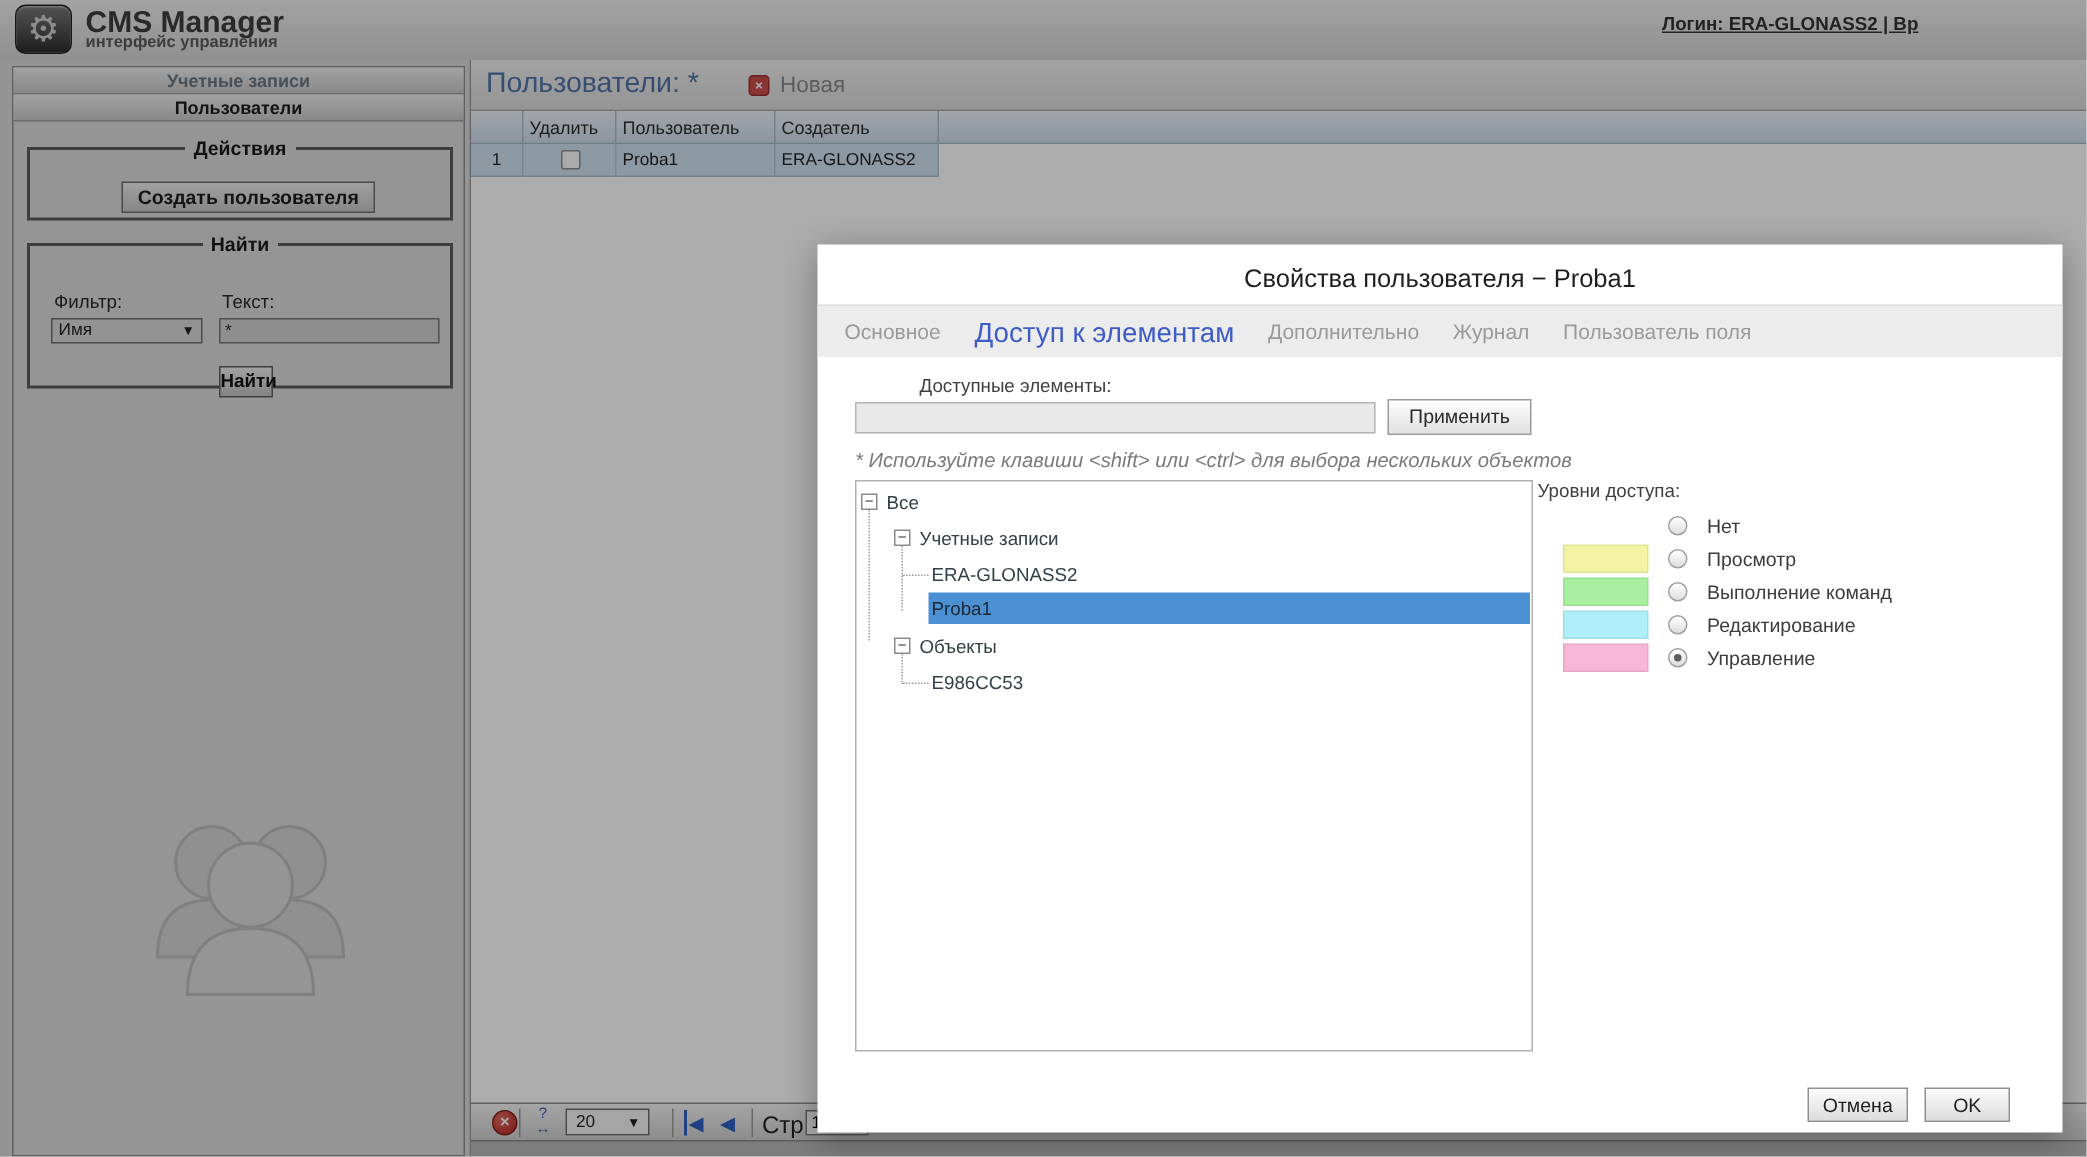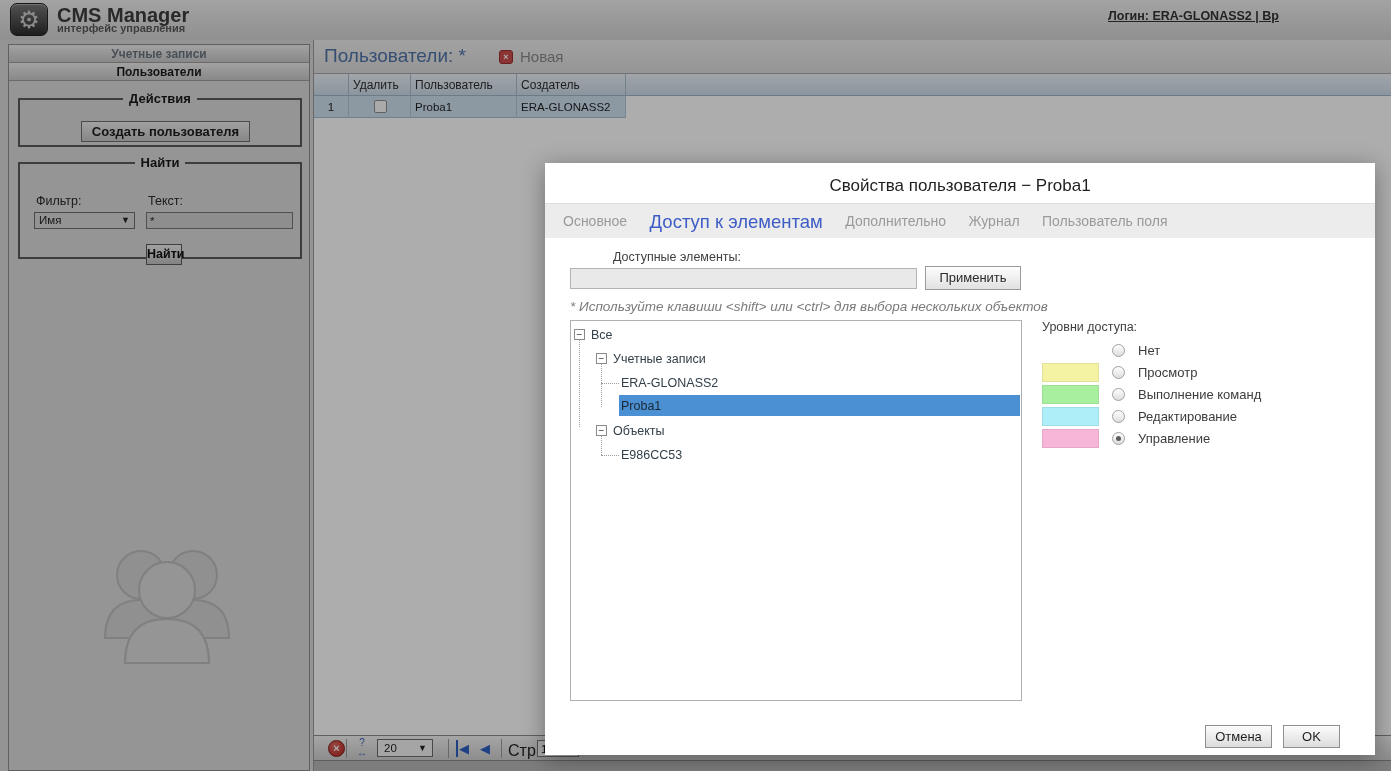--- a/index.html
+++ b/index.html
@@ -107,21 +107,21 @@
                font-size:13px; color:#2a2a2a; text-align:center; line-height:22px; cursor:pointer; }
   .dlg-hint { position:absolute; left:25px; top:136px; font-size:13.5px; font-style:italic; color:#7a7a7a; }
   .treebox { position:absolute; left:25px; top:157px; width:452px; height:381px;
              border:1px solid #b0b0b0; background:#fff; overflow:hidden; }
   .tline { position:absolute; border-left:1px dotted #9a9a9a; width:0; }
   .tstub { position:absolute; border-top:1px dotted #9a9a9a; height:0; }
   .trownode { position:absolute; height:20px; font-size:12.5px; color:#33404a; line-height:20px; cursor:pointer; }
   .thl { position:absolute; left:48px; right:1px; top:74px; height:21px; background:#4b90d2; }
   .minusbox { position:absolute; top:4px; width:11px; height:11px; background:#fff;
               border:1px solid #8a8a8a; color:#333; font-size:10px; line-height:9px; text-align:center; cursor:pointer; }
-  .acc-lbl { position:absolute; left:497px; top:157px; font-size:12.5px; color:#3f3f3f; }
+  .acc-lbl { position:absolute; left:480px; top:157px; font-size:12.5px; color:#3f3f3f; }
   .acc-row { position:absolute; left:497px; width:330px; height:22px; }
   .swatch { position:absolute; left:0; top:1px; width:57px; height:19px; border:1px solid rgba(0,0,0,0.07); }
   .radio { position:absolute; left:70px; top:4px; width:13px; height:13px; border-radius:50%;
            background:linear-gradient(#fff,#ddd); border:1px solid #a0a0a0; cursor:pointer; }
   .radio.on::after { content:""; position:absolute; left:3px; top:3px; width:5px; height:5px;
                      border-radius:50%; background:#5c5c5c; }
   .acc-row .rlbl { position:absolute; left:96px; top:3px; font-size:13px; color:#3c3c3c; }
   .btn-dlg { position:absolute; background:linear-gradient(#fcfcfc,#dcdcdc); border:1px solid #8f8f8f;
              font-size:13px; color:#1f1f1f; text-align:center; line-height:21px; cursor:pointer; }
   .btn-cancel { left:660px; top:562px; width:67px; height:23px; }

